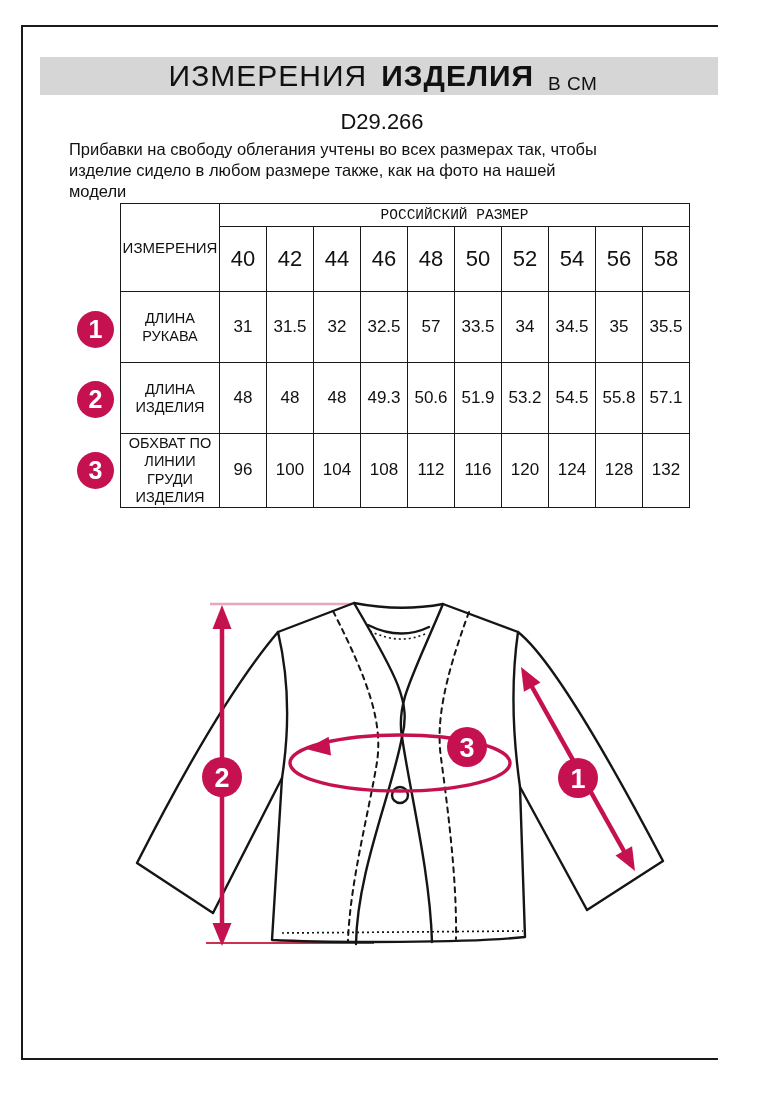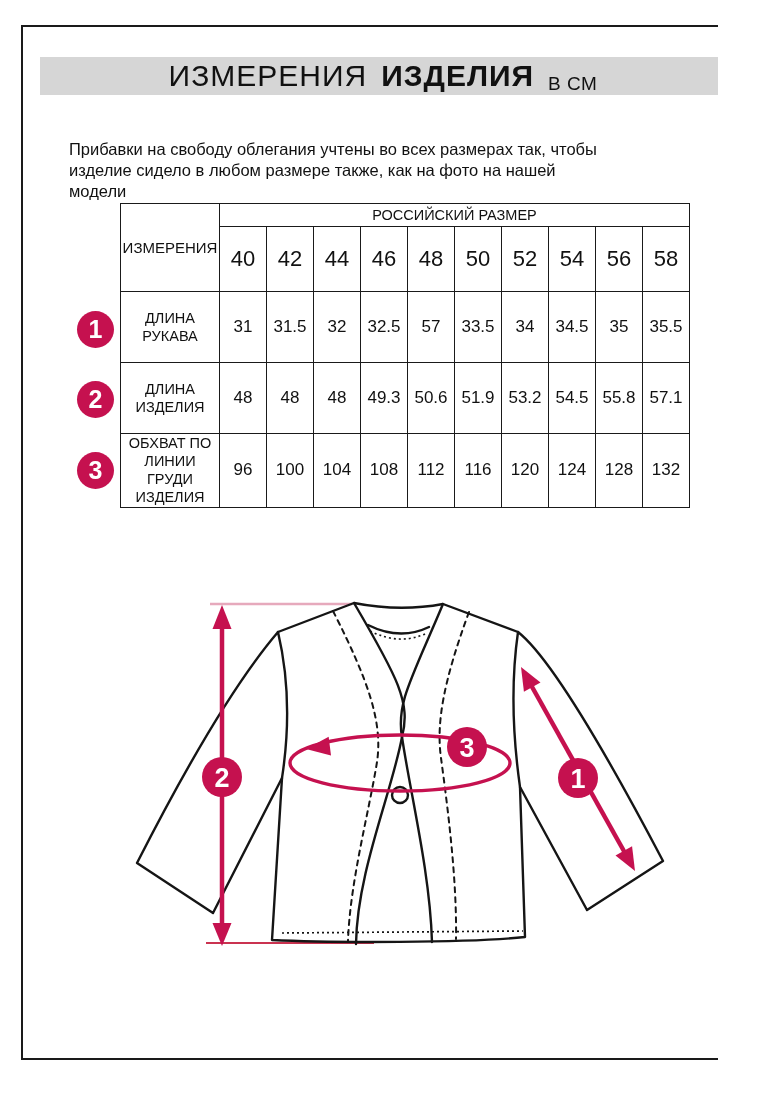--- a/index.html
+++ b/index.html
@@ -11,21 +11,21 @@
   .title-main{font-size:30px;font-weight:400;letter-spacing:1px;}
   .title-sec{font-size:30px;font-weight:700;letter-spacing:1px;}
   .title-unit{font-size:19px;font-weight:400;letter-spacing:.5px;margin-top:16px;}
   .article{position:absolute;left:21px;top:109px;width:722px;text-align:center;
            font-size:22px;font-weight:400;}
   .desc{position:absolute;left:69px;top:139px;width:640px;text-align:left;
         font-size:16.5px;line-height:1.28;white-space:pre-line;}
   table.sizes{position:absolute;left:120px;top:203px;border-collapse:collapse;table-layout:fixed;}
   table.sizes td{border:1.6px solid #1a1a1a;text-align:center;vertical-align:middle;padding:0;}
   td.meas{width:96px;font-size:15px;}
-  td.rus{height:22px;font-size:14.5px;}
+  td.rus{height:22px;font-size:14.5px;font-family:Liberation Mono, monospace;}
   td.size{height:64px;font-size:22px;font-weight:400;width:45px;margin-top:12px;}
   td.lbl{font-size:14.5px;line-height:1.25;white-space:pre-line;}
   td.val{font-size:17px;}
   tr.r1 td{height:70px;} tr.r2 td{height:70px;} tr.r3 td{height:69px;}
   .numbadge{position:absolute;width:37px;height:37px;border-radius:50%;background:#c5114f;
             color:#fff;font-weight:700;font-size:25px;display:flex;align-items:center;
             justify-content:center;line-height:1;}
   .note{position:absolute;left:70px;top:523px;width:680px;text-align:center;
         font-size:15.5px;font-weight:700;letter-spacing:.2px;}
   .drawing{position:absolute;left:0;top:573px;}
@@ -45,20 +45,21 @@
 
 <div class="page">
   <div class="frame"></div>
 
   <div class="titlebar">
     <span class="title-main">ИЗМЕРЕНИЯ</span>
     <span class="title-sec">ИЗДЕЛИЯ</span>
     <span class="title-unit">В СМ</span>
   </div>
 
+  <div class="article">D29.266</div>
   <div class="desc">Прибавки на свободу облегания учтены во всех размерах так, чтобы
 изделие сидело в любом размере также, как на фото на нашей
 модели</div>
 
   <table class="sizes">
     <colgroup>
       <col style="width:99px">
       <col span="10" style="width:47px">
     </colgroup>
     <tbody>

